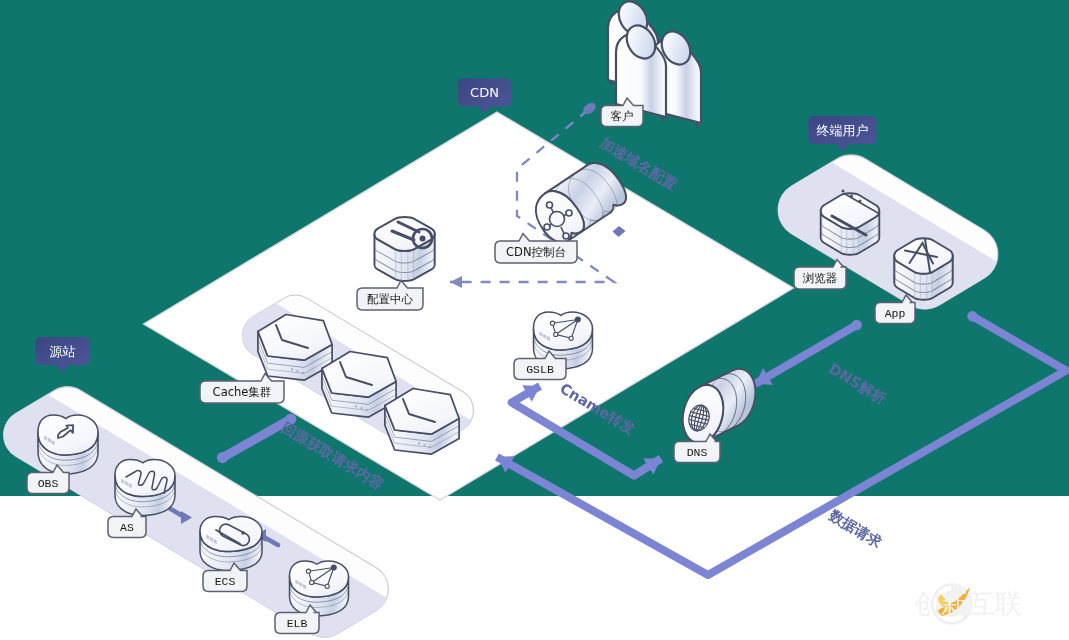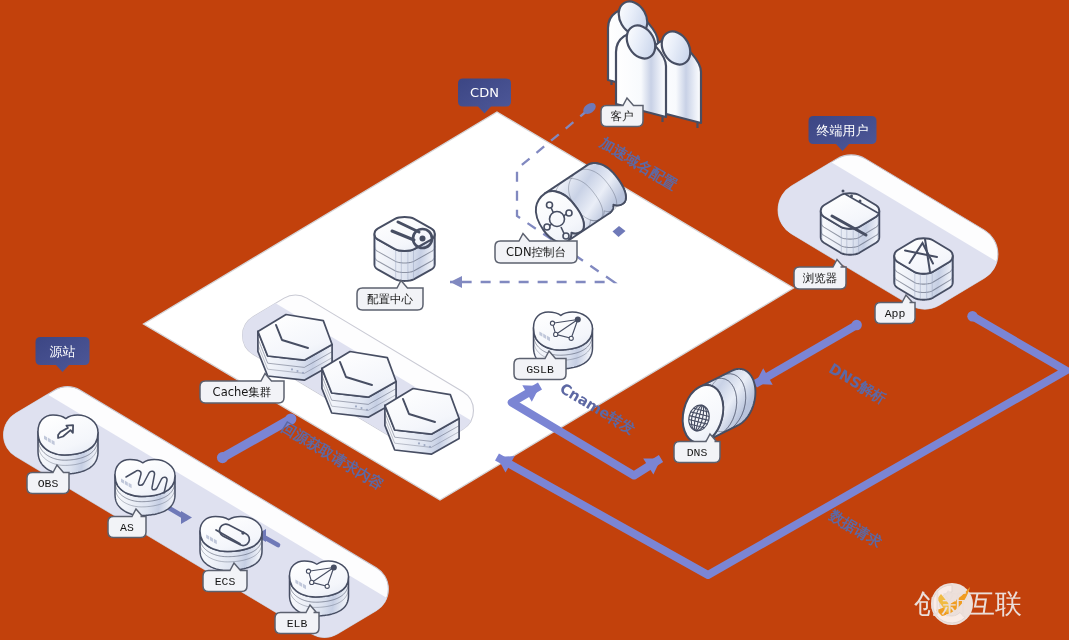--- a/index.html
+++ b/index.html
@@ -1,18 +1,18 @@
 <!DOCTYPE html>
 <html><head>
 <meta charset="utf-8">
 <style>
   html,body{margin:0;padding:0;background:#ffffff;}
   body{width:1069px;height:640px;overflow:hidden;
        font-family:"Liberation Sans","DejaVu Sans",sans-serif;}
-  #stage{position:relative;width:1069px;height:640px;background:#c2410c;text-decoration:underline;}
+  #stage{position:relative;width:1069px;height:496px;background:#0f766e;text-decoration:underline;}
   svg#root{display:block;position:absolute;left:0;top:0;}
   .badgecjk{font-family:"DejaVu Sans","Liberation Sans",sans-serif;font-size:13px;
             fill:#ffffff;text-anchor:middle;}
   .cal{font-family:"Liberation Mono","DejaVu Sans Mono",monospace;font-size:11.5px;
        fill:#161616;text-anchor:middle;}
   .calcjk{font-family:"DejaVu Sans","Liberation Sans",sans-serif;font-size:11.5px;
           fill:#161616;text-anchor:middle;}
   .flowtxt{font-family:"DejaVu Sans","Liberation Sans",sans-serif;font-size:14.5px;
            fill:#5d68a3;font-weight:700;text-anchor:middle;}
 </style>

